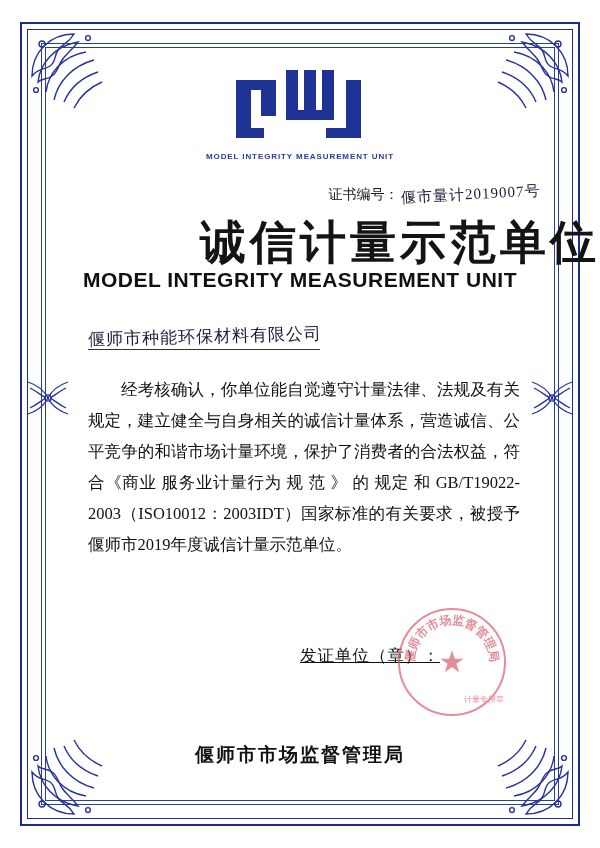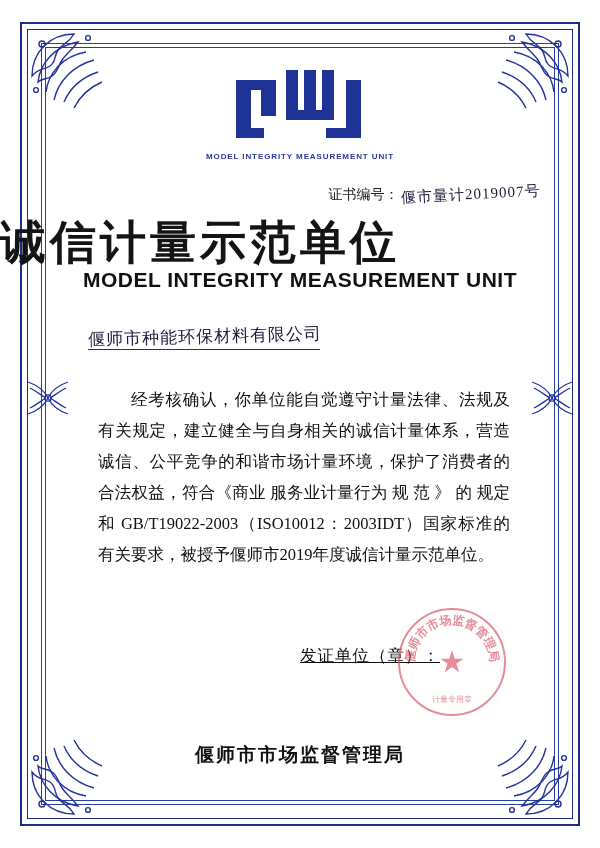--- a/index.html
+++ b/index.html
@@ -105,21 +105,21 @@
     color: #1c1c3a;
     transform: rotate(-3deg);
     display: inline-block;
     letter-spacing: 1px;
   }
 
   
   .title-cn {
     position: absolute;
     left: 0; right: 0; top: 212px;
-    text-align: left;
+    text-align: right;
     font-family: "Liberation Serif", serif;
     font-size: 46px;
     font-weight: bold;
     letter-spacing: 4px;
     color: #141414;
   }
   .title-en {
     position: absolute;
     left: 0; right: 0; top: 268px;
     text-align: center;
@@ -157,21 +157,21 @@
     position: absolute;
     left: 86px;
     right: 78px;
     top: 372px;
     font-family: "Liberation Serif", serif;
     font-size: 16.5px;
     line-height: 31px;
     color: #111;
     text-align: justify;
   }
-  .body-text p { margin: 12px; text-indent: 2em; }
+  .body-text p { margin: 2px; text-indent: 2em; }
 
   
   .issuer {
     position: absolute;
     right: 160px;
     top: 645px;
     font-family: "Liberation Serif", serif;
     font-size: 16.5px;
     color: #111;
     letter-spacing: 1px;
@@ -198,21 +198,21 @@
     line-height: 1;
     color: #d4485a;
   }
   .seal .seal-text {
     position: absolute;
     left: 0; top: 0; width: 100%; height: 100%;
   }
   .seal .bottom-text {
     position: absolute;
     left: 0; right: 0; bottom: 9px;
-    text-align: center;
+    text-align: right;
     font-size: 8px;
     font-family: "Liberation Serif", serif;
   }
 
   
   .footer-org {
     position: absolute;
     left: 0; right: 0;
     top: 742px;
     text-align: center;

